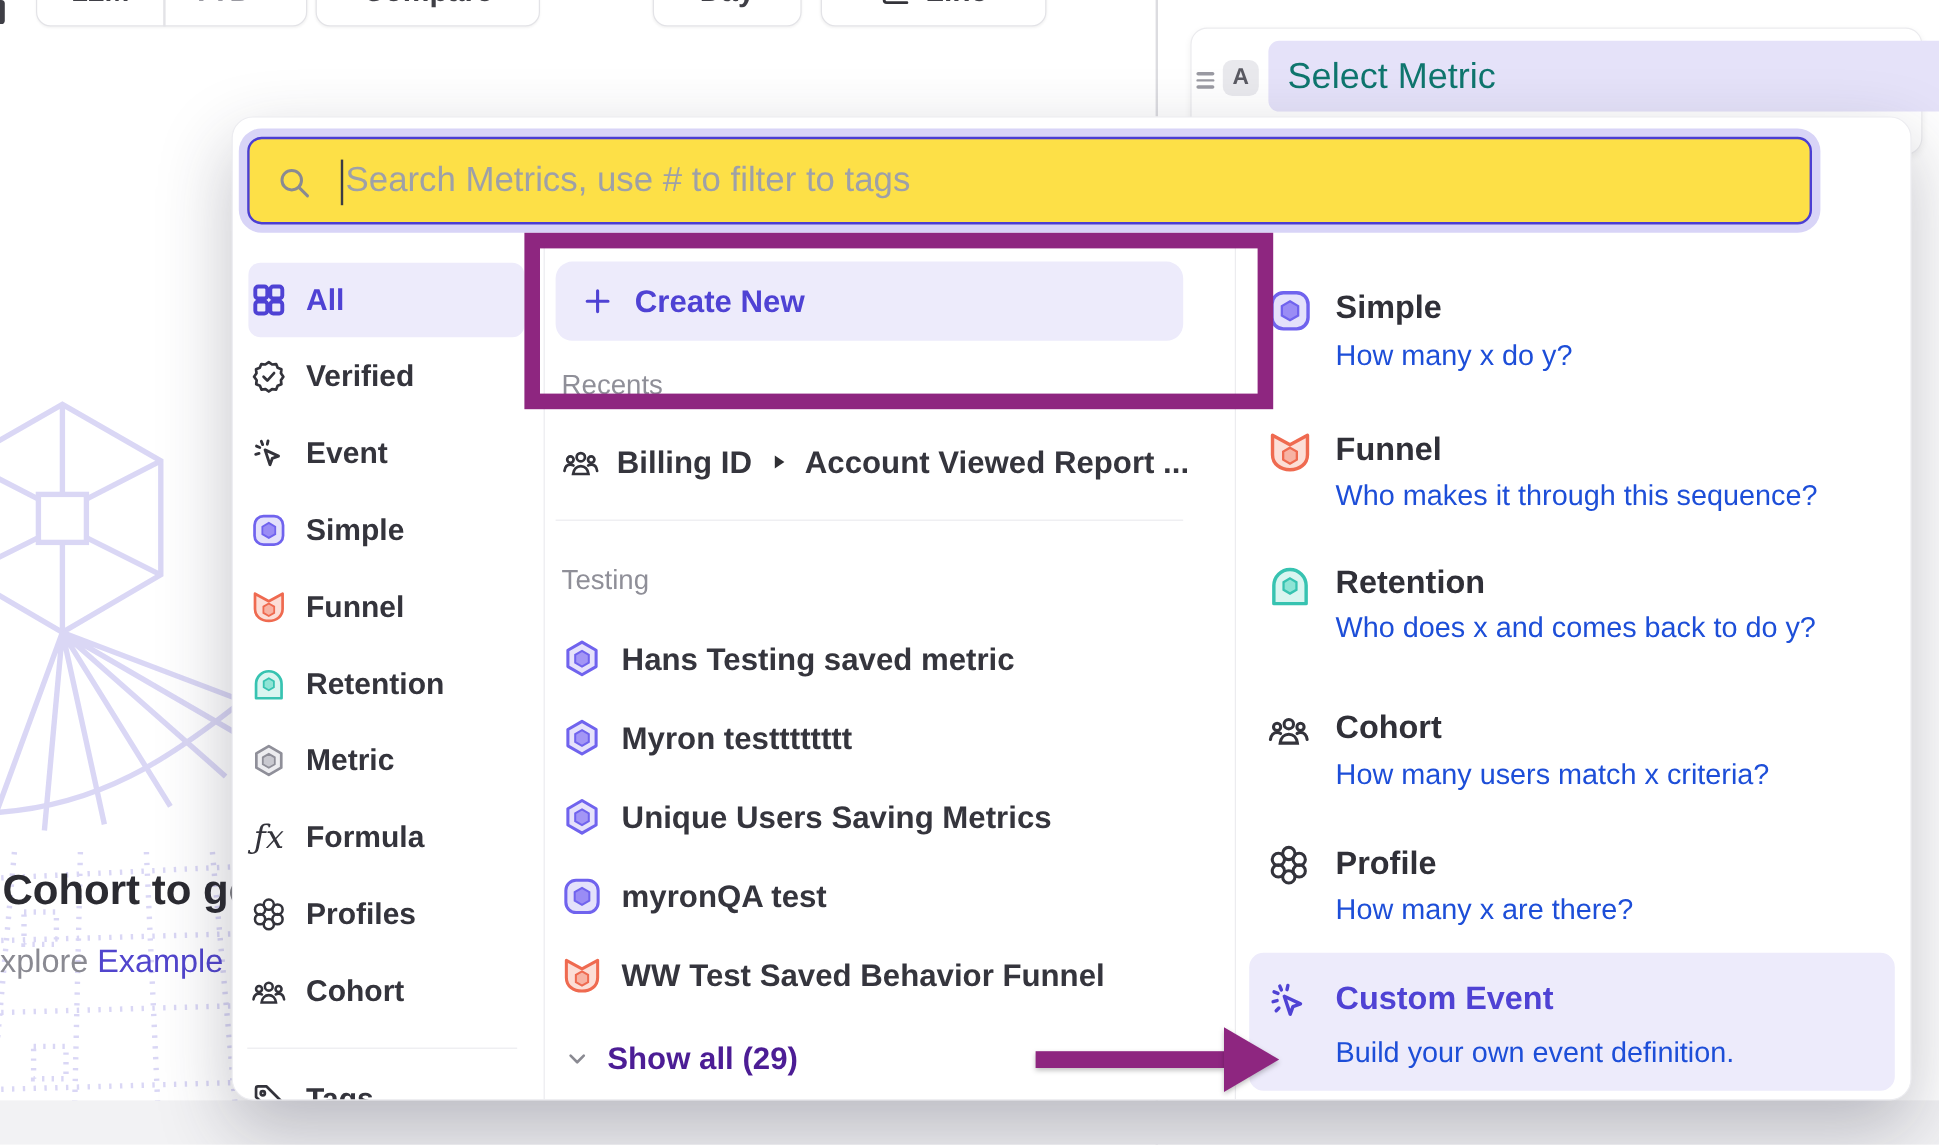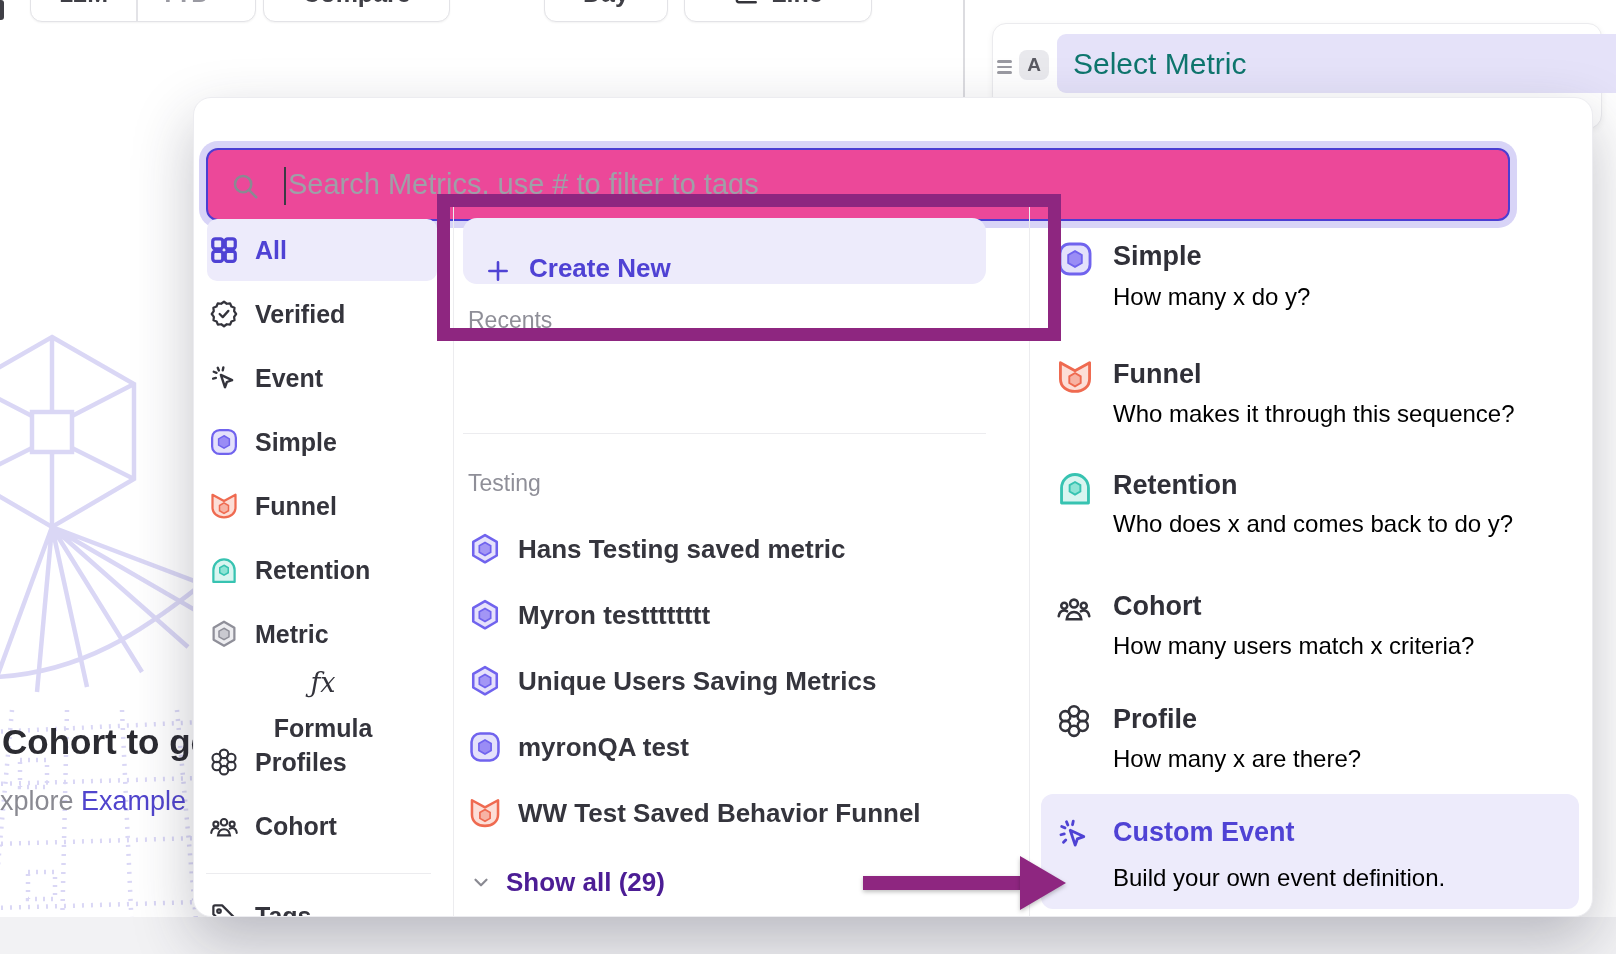--- a/index.html
+++ b/index.html
@@ -19,34 +19,34 @@
         border-radius:9px;display:flex;align-items:center;padding-left:16px;box-sizing:border-box;
         color:#0f766e;font-size:30px;font-weight:500;}
   .badge{position:absolute;left:26px;top:26px;width:30px;height:30px;background:#e9e9ed;border-radius:8px;
         display:flex;align-items:center;justify-content:center;font-size:19px;font-weight:700;color:#5a5a62;}
   .hbar{width:15px;height:2.5px;background:#9a9aa2;border-radius:2px;margin:3px 0;}
   
   .modal{position:absolute;left:193px;top:97px;width:1400px;height:820px;background:#fff;
          border:1px solid #ececf0;border-radius:18px;overflow:hidden;z-index:10;
          box-shadow:0 24px 60px rgba(40,40,60,.28);box-sizing:border-box;}
   .search{position:absolute;left:12px;top:16px;width:1304px;height:73px;border:2.5px solid #4b3ed2;
-          border-radius:12px;background:#ec4899;box-shadow:0 0 0 7px #d8d4f7;box-sizing:border-box;margin-top:34px;}
+          border-radius:12px;background:#fde047;box-shadow:0 0 0 7px #d8d4f7;box-sizing:border-box;}
   .search input{position:absolute;left:0;top:0;width:100%;height:100%;border:none;outline:none;
           background:transparent;padding:0 20px 0 80px;font-size:29px;color:#33333b;box-sizing:border-box;
           font-family:"Liberation Sans",sans-serif;}
   .search input::placeholder{color:#9ea0a8;}
   .vline{position:absolute;top:100px;height:720px;width:1px;background:#ececef;}
   .side-item{position:absolute;left:13px;width:230px;height:62px;display:flex;align-items:center;
              padding-left:2px;gap:16px;box-sizing:border-box;font-size:25px;font-weight:600;color:#34343c;}
   .side-item.active{background:#edebfb;border-radius:10px;color:#4f42d4;}
   .mid-row{position:absolute;left:274px;height:46px;display:flex;align-items:center;gap:16px;
            font-size:26px;font-weight:600;color:#35353d;}
   .sect{position:absolute;left:274px;font-size:23px;color:#8f8f98;}
   .type-title{position:absolute;left:919px;font-size:27px;font-weight:600;color:#303038;}
-  .type-desc{position:absolute;left:919px;font-size:24px;color:#000000;}
+  .type-desc{position:absolute;left:919px;font-size:24px;color:#1d4ed8;}
   
   .anno-rect{position:absolute;left:437px;top:194px;width:598px;height:121px;border:13px solid #8e2680;
              box-sizing:content-box;z-index:30;}
   .anno-shaft{position:absolute;left:863px;top:876px;width:157px;height:14px;background:#8e2680;z-index:30;
              filter:drop-shadow(0 2px 2px rgba(0,0,0,.25));}
   .anno-head{position:absolute;left:1020px;top:856px;width:0;height:0;border-top:27px solid transparent;
              border-bottom:27px solid transparent;border-left:46px solid #8e2680;z-index:30;
              filter:drop-shadow(0 2px 2px rgba(0,0,0,.25));}
   .strip{position:absolute;left:0;top:917px;width:1616px;height:37px;background:#f2f2f4;z-index:1;}
   .appdiv{position:absolute;left:963px;width:2px;background:#dcdce0;z-index:1;}
@@ -173,21 +173,21 @@
       </svg>
     <span>Retention</span>
   </div>
   <div class="side-item" style="top:505px;">
     <svg class="icn" width="30" height="30" viewBox="0 0 24 24">
         <path d="M12 2.2l8.3 4.8v9.6L12 21.4l-8.3-4.8V7z" fill="#ededf0" stroke="#8f8f99" stroke-width="1.8" stroke-linejoin="round"></path>
         <path d="M12 7.4l4 2.3v4.6l-4 2.3-4-2.3V9.7z" fill="#c9c9d0" stroke="#8f8f99" stroke-width="1.2"></path>
       </svg>
     <span>Metric</span>
   </div>
-  <div class="side-item" style="top:569px;flex-direction:column;">
+  <div class="side-item" style="top:569px;">
     <span class="icn" style="width:30px;text-align:center;font-family:'DejaVu Serif',serif;font-style:italic;font-size:27px;font-weight:400;color:#33333b;">ƒx</span>
     <span>Formula</span>
   </div>
   <div class="side-item" style="top:633px;">
     <svg class="icn" width="30" height="30" viewBox="0 0 24 24" fill="none" stroke="#33333b" stroke-width="1.7">
         <circle cx="12" cy="5.5" r="3.4"></circle>
         <circle cx="17.8" cy="8.8" r="3.4"></circle>
         <circle cx="17.8" cy="15.2" r="3.4"></circle>
         <circle cx="12" cy="18.5" r="3.4"></circle>
         <circle cx="6.2" cy="15.2" r="3.4"></circle>
@@ -208,29 +208,44 @@
   </div>
   <div class="abs" style="left:12px;top:775px;width:225px;height:1px;background:#ececef;"></div>
   <div class="side-item" style="top:787px;">
     <svg class="icn" width="30" height="30" viewBox="0 0 24 24" fill="none" stroke="#33333b" stroke-width="1.8" stroke-linejoin="round">
         <path d="M3.5 10.5V4.8c0-.7.6-1.3 1.3-1.3h5.7l10 10-7 7z"></path>
         <circle cx="8" cy="8" r="1.4"></circle>
       </svg>
     <span>Tags</span>
   </div>
 
-  <div class="abs row" style="left:269px;top:120px;width:523px;height:66px;background:#edebfb;border-radius:14px;padding-left:22px;gap:18px;box-sizing:border-box;align-items:flex-end;">
+  <div class="abs row" style="left:269px;top:120px;width:523px;height:66px;background:#edebfb;border-radius:14px;padding-left:22px;gap:18px;box-sizing:border-box;">
     <svg class="icn" width="26" height="26" viewBox="0 0 24 24" fill="none" stroke="#4f42d4" stroke-width="2.4" stroke-linecap="round">
         <path d="M12 4v16M4 12h16"></path>
       </svg>
     <span style="font-size:26px;font-weight:600;color:#4f42d4;">Create New</span>
   </div>
 
   <div class="sect" style="top:209px;">Recents</div>
 
+  <div class="mid-row" style="top:264px;gap:14px;">
+    <svg class="icn" width="32" height="32" viewBox="0 0 24 24" fill="none" stroke="#33333b" stroke-width="1.7" stroke-linecap="round">
+        <circle cx="12" cy="9" r="2.6"></circle>
+        <circle cx="5.5" cy="10.5" r="2"></circle>
+        <circle cx="18.5" cy="10.5" r="2"></circle>
+        <path d="M7.2 19.5c.4-3 2.3-4.9 4.8-4.9s4.4 1.9 4.8 4.9z"></path>
+        <path d="M1.8 17.5c.3-2.4 1.8-3.9 3.7-3.9.7 0 1.4.2 1.9.6"></path>
+        <path d="M22.2 17.5c-.3-2.4-1.8-3.9-3.7-3.9-.7 0-1.4.2-1.9.6"></path>
+      </svg>
+    <span>Billing ID</span>
+    <svg class="icn" width="16" height="16" viewBox="0 0 24 24">
+        <path d="M7 4l12 8-12 8z" fill="#2f2f33"></path>
+      </svg>
+    <span>Account Viewed Report ...</span>
+  </div>
 
   <div class="abs" style="left:269px;top:335px;width:523px;height:1px;background:#ececef;"></div>
 
   <div class="sect" style="top:372px;">Testing</div>
 
   <div class="mid-row" style="top:428px;">
     <svg class="icn" width="34" height="34" viewBox="0 0 24 24">
         <path d="M12 2.2l8.3 4.8v9.6L12 21.4l-8.3-4.8V7z" fill="#e6e2fb" stroke="#7063ee" stroke-width="1.8" stroke-linejoin="round"></path>
         <path d="M12 7.4l4 2.3v4.6l-4 2.3-4-2.3V9.7z" fill="#a396f5" stroke="#7063ee" stroke-width="1.2"></path>
       </svg>

